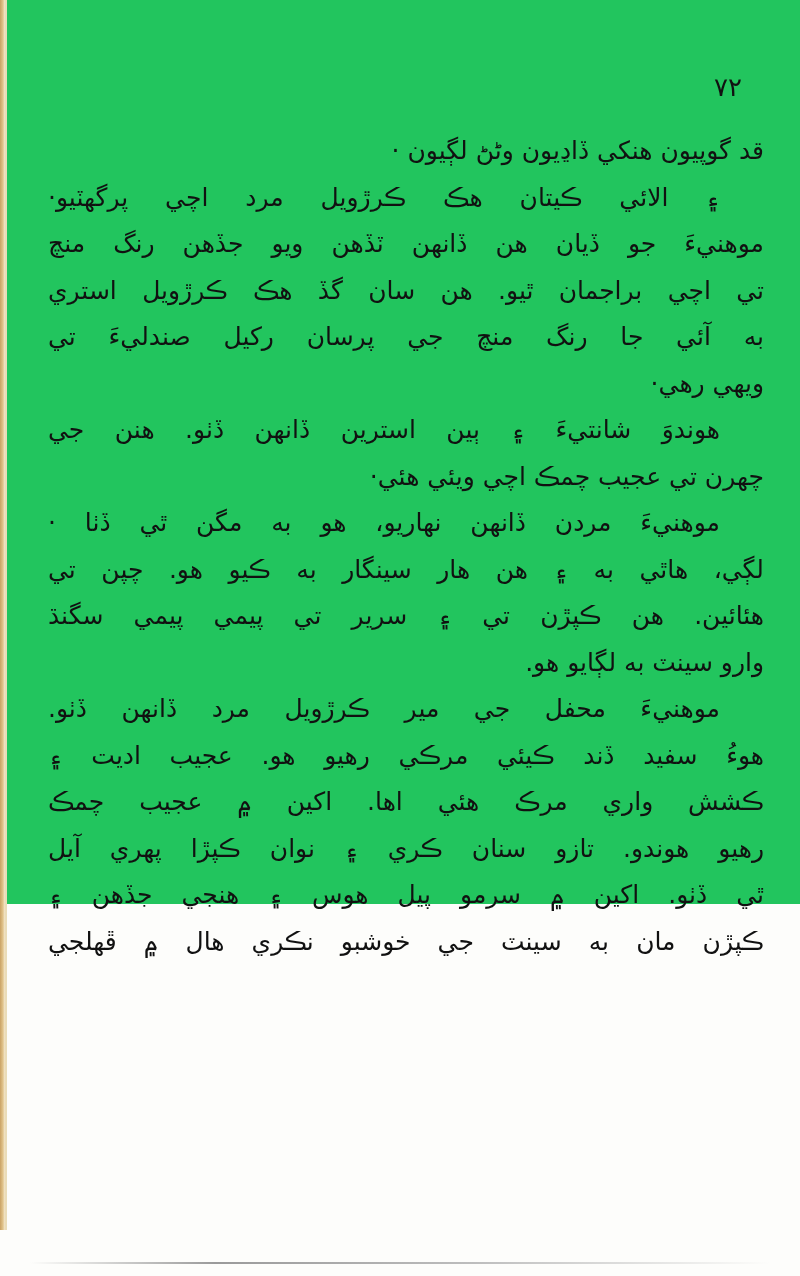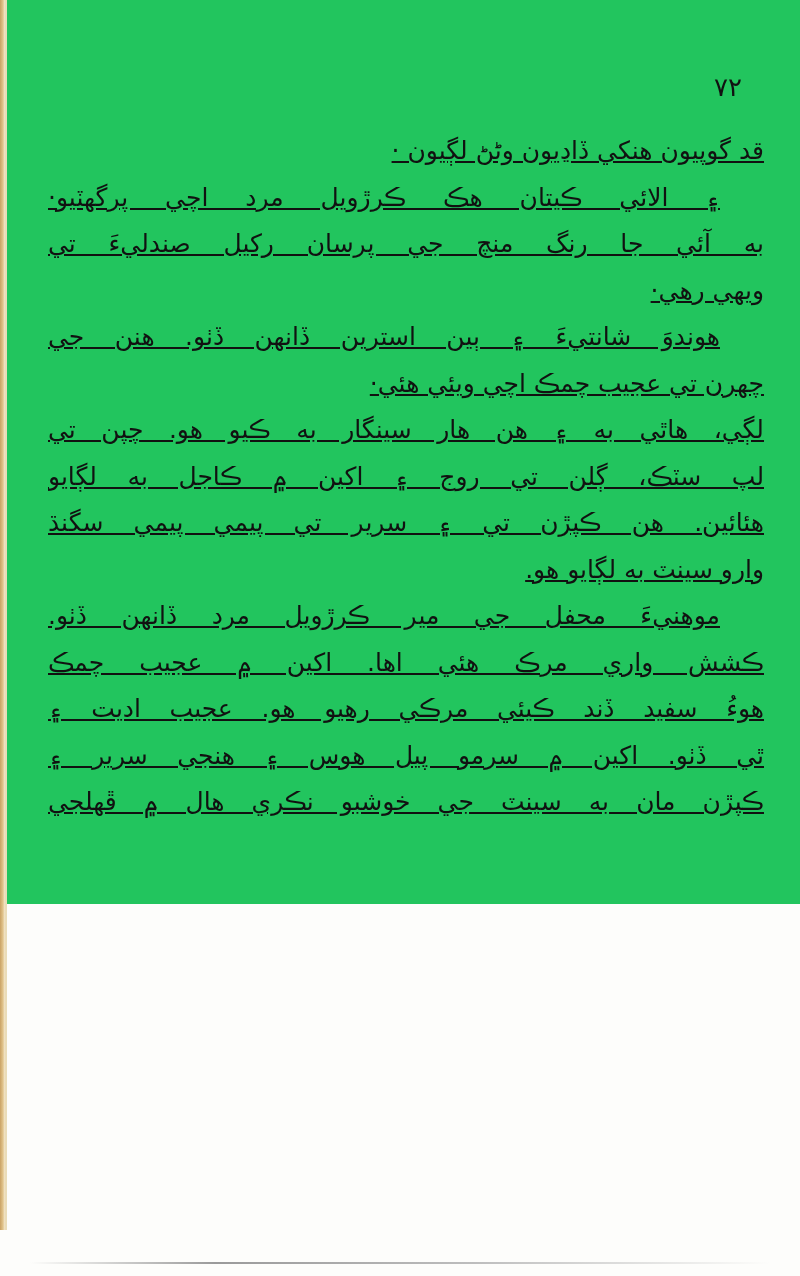--- a/index.html
+++ b/index.html
@@ -47,21 +47,20 @@
       direction: rtl;
       letter-spacing: 2px;
     }
     .text-block {
       position: absolute;
       left: 48px;
       right: 36px;
       top: 128px;
       direction: rtl;
       text-align: right;
-      text-decoration: underline;
     }
     .line {
       display: block;
       height: 46.5px;
       line-height: 46.5px;
       font-size: 25px;
       white-space: nowrap;
       overflow: hidden;
       text-align: justify;
       text-align-last: justify;
@@ -78,29 +77,32 @@
 
 <div class="page">
   <div class="page-edge"></div>
   <div class="page-edge-inner"></div>
 
   <div class="page-number">٧٢</div>
 
   <div class="text-block">
     <span class="line short">قد گوپيون هنکي ڏاڍيون وڻڻ لڳيون ·</span>
     <span class="line indent-small">۽ الائي ڪيتان هڪ ڪرڙويل مرد اچي پرگهٽيو·</span>
+    <span class="line">موهنيءَ جو ڏيان هن ڏانهن ٽڏهن ويو جڏهن رنگ منچ</span>
+    <span class="line">تي اچي براجمان ٿيو. هن سان گڏ هڪ ڪرڙويل استري</span>
     <span class="line">به آئي جا رنگ منچ جي پرسان رکيل صندليءَ تي</span>
     <span class="line short">ويهي رهي·</span>
     <span class="line indent-small">هوندوَ شانتيءَ ۽ ٻين استرين ڏانهن ڏٺو. هنن جي</span>
     <span class="line short">چهرن تي عجيب چمڪ اچي ويئي هئي·</span>
+    <span class="line indent-small">موهنيءَ مردن ڏانهن نهاريو، هو به مگن ٿي ڏٺا ·</span>
     <span class="line">لڳي، هاٿي به ۽ هن هار سينگار به ڪيو هو. چپن تي</span>
-    <span class="line">لپ سٽڪ، ڳلن تي روج ۽ اکين ۾ ڪاجل به لڳايو</span>
     <span class="line">هئائين. هن ڪپڙن تي ۽ سرير تي پيمي پيمي سگنڌ</span>
     <span class="line short">وارو سينٽ به لڳايو هو.</span>
     <span class="line indent-small">موهنيءَ محفل جي مير ڪرڙويل مرد ڏانهن ڏٺو.</span>
+    <span class="line">هوءُ سفيد ڏند ڪيئي مرڪي رهيو هو. عجيب اديت ۽</span>
     <span class="line">ڪشش واري مرڪ هئي اها. اکين ۾ عجيب چمڪ</span>
-    <span class="line">هوءُ سفيد ڏند ڪيئي مرڪي رهيو هو. عجيب اديت ۽</span>
-    <span class="line">ٿي ڏٺو. اکين ۾ سرمو پيل هوس ۽ هنجي سرير ۽</span>
+    <span class="line">رهيو هوندو. تازو سنان ڪري ۽ نوان ڪپڙا پهري آيل</span>
+    <span class="line">ٿي ڏٺو. اکين ۾ سرمو پيل هوس ۽ هنجي جڏهن ۽</span>
     <span class="line">ڪپڙن مان به سينٽ جي خوشبو نڪري هال ۾ ڦهلجي</span>
   </div>
 
   <div class="bottom-shadow"></div>
 </div>
 
 </body></html>

